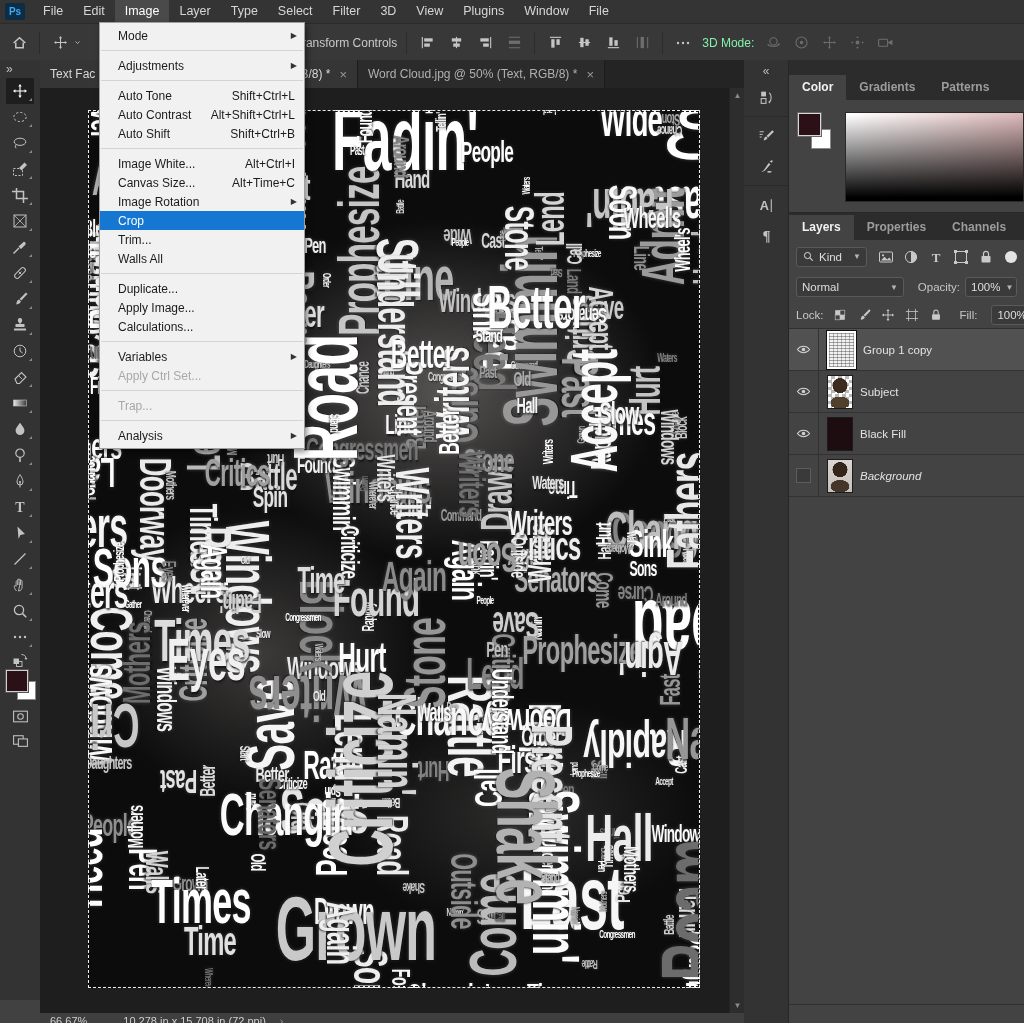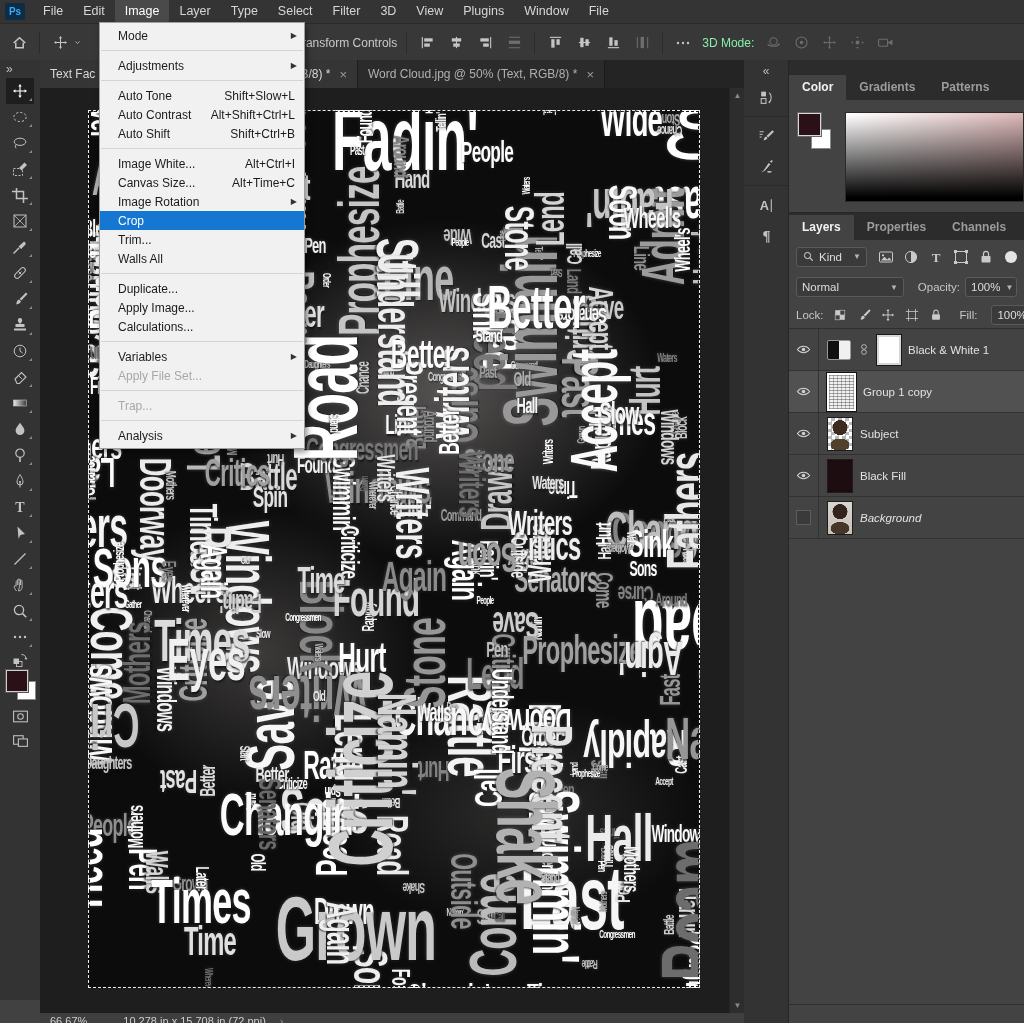--- a/index.html
+++ b/index.html
@@ -958,39 +958,20 @@
                 </svg>
               </span>
             </span>
           <span class="small-lbl" style="margin-left:8px">Fill:</span>
           <span class="combo val-combo">
             <span>100%</span>
 
           </span>
         </div>
         <div id="layer-list">
-            <div class="layer-row">
-              <span class="eye-cell">
-                <svg viewBox="0 0 16 16" width="15" height="15">
-                  <path d="M1.5 8S4 4.6 8 4.6 14.5 8 14.5 8 12 11.4 8 11.4 1.5 8 1.5 8z" fill="none" stroke="currentColor" stroke-width="1.1"></path>
-                  <circle cx="8" cy="8" r="1.9" fill="currentColor"></circle>
-                </svg>
-              </span>
-              <span class="row-content">
-                <span class="bw-thumb"></span>
-                <span class="link-ic icon">
-                  <svg viewBox="0 0 16 16" width="12" height="15">
-                    <rect x="4.8" y="1.5" width="6.4" height="6" rx="3" fill="none" stroke="currentColor" stroke-width="1.1"></rect>
-                    <rect x="4.8" y="8.5" width="6.4" height="6" rx="3" fill="none" stroke="currentColor" stroke-width="1.1"></rect>
-                  </svg>
-                </span>
-                <span class="mask-thumb"></span>
-                <span class="layer-name">Black &amp; White 1</span>
-              </span>
-            </div>
             <div class="layer-row selected">
               <span class="eye-cell">
                 <svg viewBox="0 0 16 16" width="15" height="15">
                   <path d="M1.5 8S4 4.6 8 4.6 14.5 8 14.5 8 12 11.4 8 11.4 1.5 8 1.5 8z" fill="none" stroke="currentColor" stroke-width="1.1"></path>
                   <circle cx="8" cy="8" r="1.9" fill="currentColor"></circle>
                 </svg>
               </span>
               <span class="row-content">
                 <span class="thumb tex"></span>
                 <span class="layer-name">Group 1 copy</span>
@@ -1042,21 +1023,21 @@
         <span class="arr">▶</span>
       </div>
       <div class="msep"></div>
       <div class="mi">
         <span class="lbl">Adjustments</span>
         <span class="arr">▶</span>
       </div>
       <div class="msep"></div>
       <div class="mi">
         <span class="lbl">Auto Tone</span>
-        <span class="sc">Shift+Slow+L</span>
+        <span class="sc">Shift+Ctrl+L</span>
       </div>
       <div class="mi">
         <span class="lbl">Auto Contrast</span>
         <span class="sc">Alt+Shift+Ctrl+L</span>
       </div>
       <div class="mi">
         <span class="lbl">Auto Shift</span>
         <span class="sc">Shift+Ctrl+B</span>
       </div>
       <div class="msep"></div>
@@ -1090,21 +1071,21 @@
       </div>
       <div class="mi">
         <span class="lbl">Calculations...</span>
       </div>
       <div class="msep"></div>
       <div class="mi">
         <span class="lbl">Variables</span>
         <span class="arr">▶</span>
       </div>
       <div class="mi dis">
-        <span class="lbl">Apply File Set...</span>
+        <span class="lbl">Apply Ctrl Set...</span>
       </div>
       <div class="msep"></div>
       <div class="mi dis">
         <span class="lbl">Trap...</span>
       </div>
       <div class="msep"></div>
       <div class="mi">
         <span class="lbl">Analysis</span>
         <span class="arr">▶</span>
       </div>

